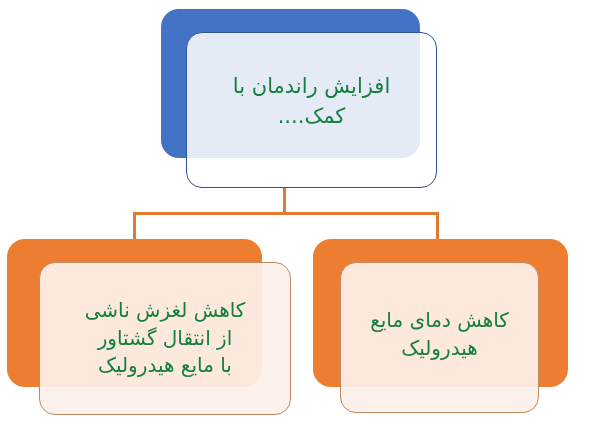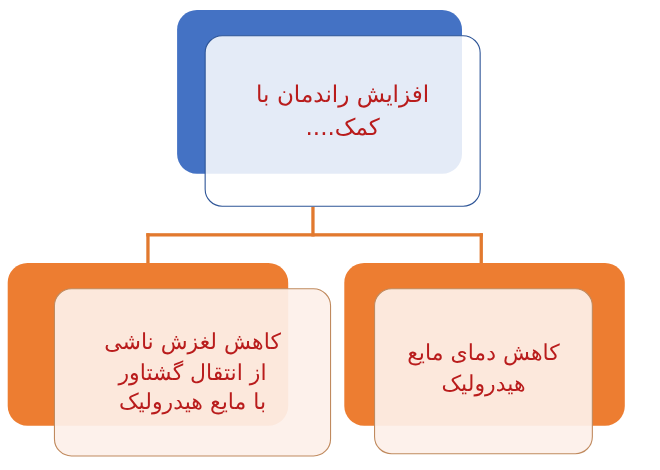--- a/index.html
+++ b/index.html
@@ -83,21 +83,21 @@
 
   
   .backing-bl {
     left: 7px;
     top: 239px;
     width: 255px;
     height: 148px;
     background: #ED7D31;
   }
   .card-bl {
-    left: 49px;
+    left: 39px;
     top: 262px;
     width: 252px;
     height: 153px;
     background: rgba(253,240,234,0.93);
     border: 1.4px solid #C08A5E;
     border-radius: 16px;
     justify-content: center;
   }
 
   
@@ -114,21 +114,21 @@
     width: 199px;
     height: 151px;
     background: rgba(253,240,234,0.93);
     border: 1.4px solid #C08A5E;
     border-radius: 16px;
   }
 
   
   .node-text {
     font-family: "DejaVu Sans", sans-serif;
-    color: #b91c1c;
+    color: #15803d;
     direction: rtl;
     unicode-bidi: isolate;
     white-space: pre-line;
     font-weight: 400;
   }
   .text-top {
     font-size: 21px;
     line-height: 1.42;
     padding-bottom: 16px;
   }

